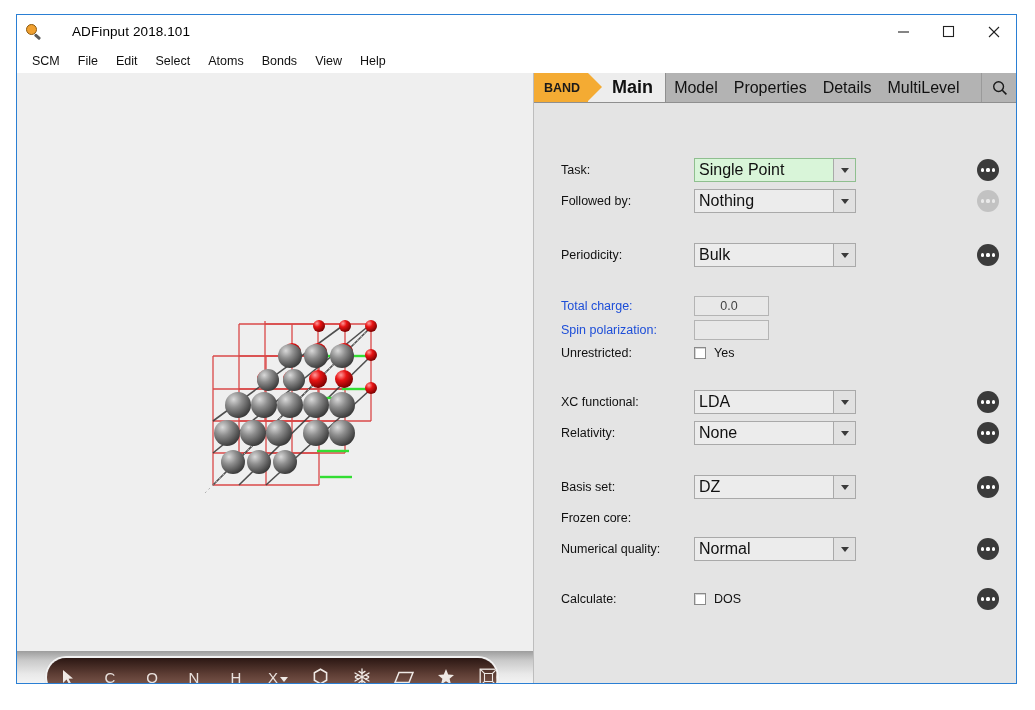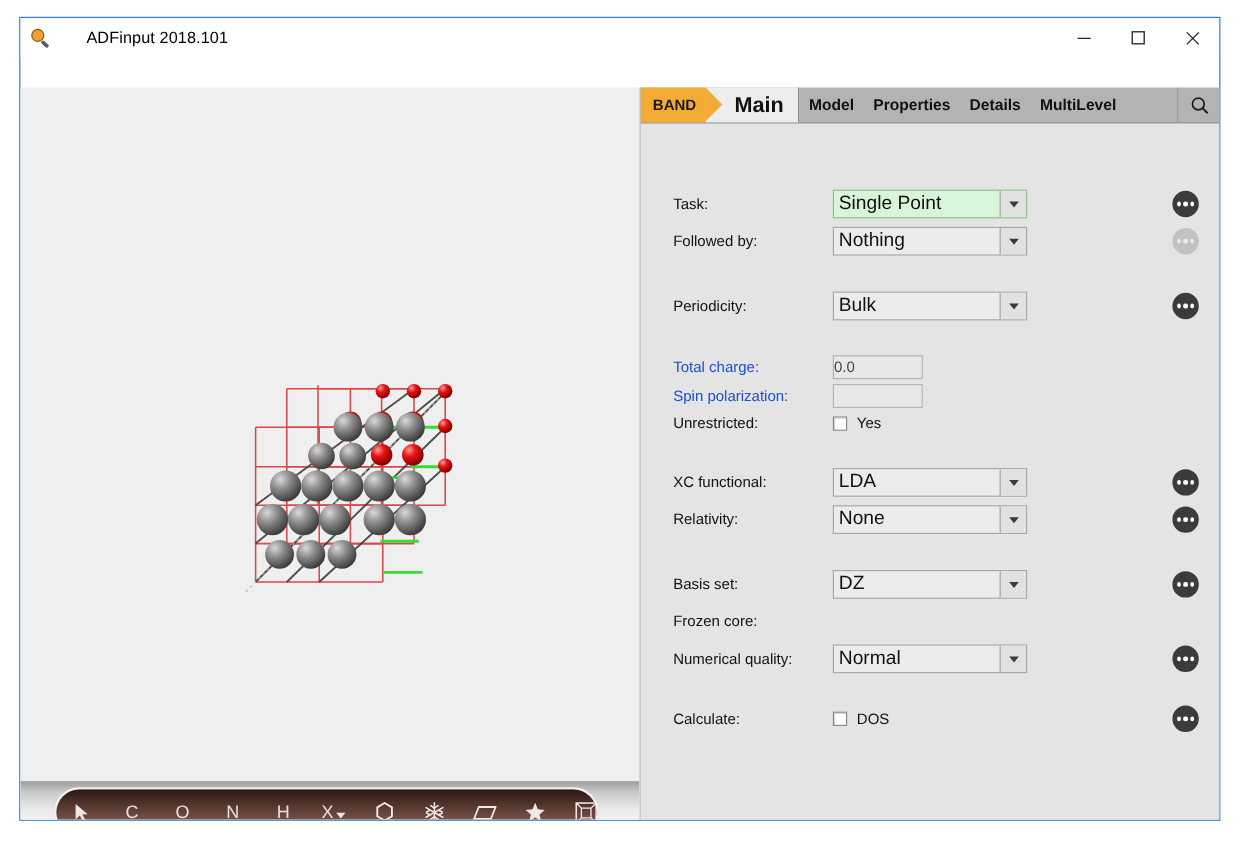--- a/index.html
+++ b/index.html
@@ -143,21 +143,21 @@
     border-left: 14px solid #f4ab33;
   }
   .tab-main {
     background: #ededed; color: #111;
     font-weight: bold; font-size: 18px;
     display: flex; align-items: center;
     padding: 0 12px 0 24px;
     border-right: 1px solid #8f8f8f;
   }
   .tab {
-    color: #111; font-weight: bold; font-size: 13px;
+    color: #111; font-weight: normal; font-size: 16px;
     display: flex; align-items: center;
     padding: 12px 8px;
   }
   .tab:first-of-type { padding-left: 12px; }
   .tab-search {
     margin-left: auto;
     display: flex; align-items: center; justify-content: center;
     width: 36px;
     border-left: 1px solid #9a9a9a;
   }
@@ -206,21 +206,21 @@
     border-top: 5px solid #3a3a3a;
   }
 
   .txtfield {
     position: absolute; left: 160px;
     width: 75px; height: 20px;
     background: #e8e8e8;
     border: 1px solid #b4b4b4;
     box-sizing: border-box;
     font-size: 12.5px; color: #444;
-    text-align: left;
+    text-align: center;
     padding-right: 5px;
     line-height: 18px;
   }
 
   .chk {
     position: absolute; left: 160px;
     display: flex; align-items: center;
   }
   .chk .box {
     width: 12px; height: 12px;
@@ -270,20 +270,30 @@
       </div>
       <div class="winbtn">
         <svg width="14" height="14" viewBox="0 0 14 14">
             <line x1="2" y1="2" x2="12" y2="12" stroke="#222" stroke-width="1.1"></line>
             <line x1="12" y1="2" x2="2" y2="12" stroke="#222" stroke-width="1.1"></line>
           </svg>
       </div>
     </div>
   </div>
 
+  <div class="menubar">
+    <div class="menuitem">SCM</div>
+    <div class="menuitem">File</div>
+    <div class="menuitem">Edit</div>
+    <div class="menuitem">Select</div>
+    <div class="menuitem">Atoms</div>
+    <div class="menuitem">Bonds</div>
+    <div class="menuitem">View</div>
+    <div class="menuitem">Help</div>
+  </div>
 
   <div class="content">
 
     <div class="viewer">
       <div class="viewer-canvas">
         <svg width="516" height="578" viewBox="0 0 516 578">
           <defs>
             <radialGradient id="gGray" cx="33%" cy="28%" r="75%">
               <stop offset="0%" stop-color="#d9d9d9"></stop>
               <stop offset="42%" stop-color="#8e8e8e"></stop>

